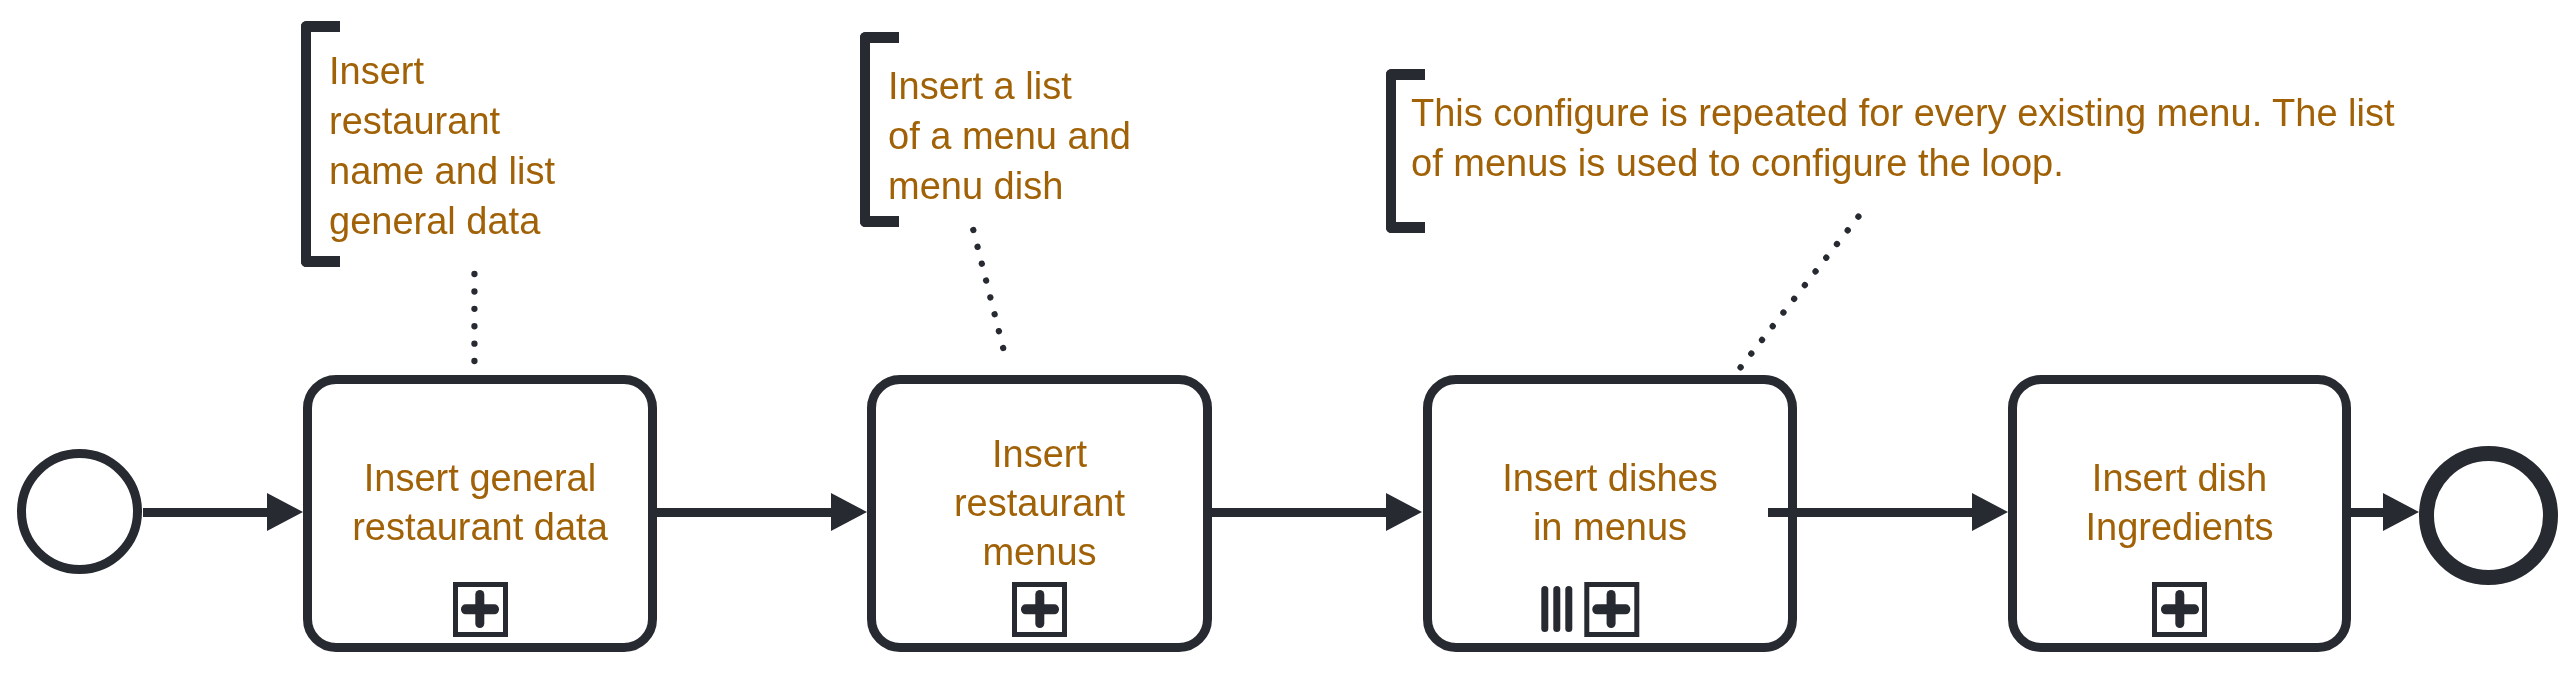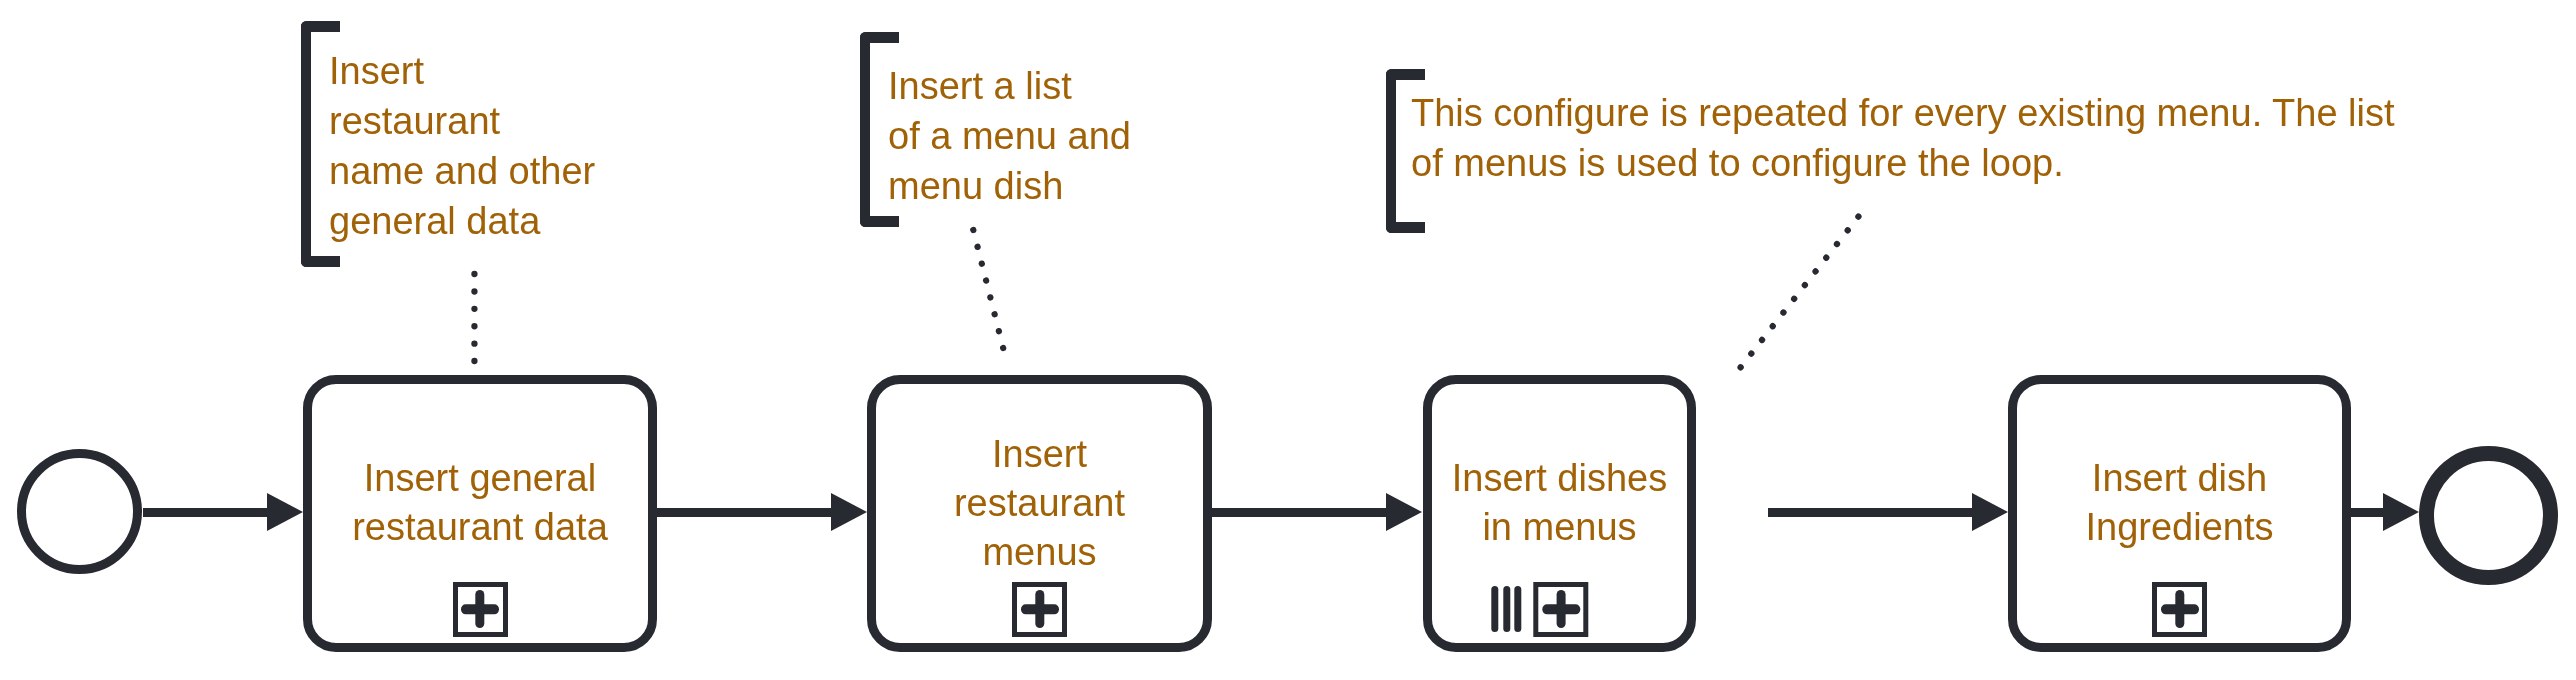--- a/index.html
+++ b/index.html
@@ -70,21 +70,21 @@
   <svg class="overlay" width="2576" height="681" viewBox="0 0 3274 865">
     <line x1="603" y1="348" x2="603" y2="460" stroke="#272a31" stroke-width="8" stroke-linecap="round" stroke-dasharray="0.1 22"></line>
     <line x1="1237" y1="292" x2="1280" y2="462" stroke="#272a31" stroke-width="8" stroke-linecap="round" stroke-dasharray="0.1 22"></line>
     <line x1="2362" y1="275" x2="2208" y2="472" stroke="#272a31" stroke-width="8" stroke-linecap="round" stroke-dasharray="0.1 22"></line>
   </svg>
 
   <div class="bracket b1"></div>
   <div class="annotation-text a1">
     <span>Insert</span>
     <span>restaurant</span>
-    <span>name and other</span>
+    <span>name and list</span>
     <span>general data</span>
   </div>
 
   <div class="bracket b2"></div>
   <div class="annotation-text a2">
     <span>Insert a list</span>
     <span>of a menu and</span>
     <span>menu dish</span>
   </div>
 
@@ -119,21 +119,21 @@
       <span>menus</span>
     </div>
     <div class="marker-row">
       <div class="plus-square"></div>
     </div>
   </div>
 
   <div class="seq-line" style="left:1212px;width:175px;"></div>
   <div class="arrowhead" style="left:1386px;"></div>
 
-  <div class="task" style="left:1423px;top:375px;width:273px;height:277px;">
+  <div class="task" style="left:1423px;top:375px;width:374px;height:277px;">
     <div class="task-label">
       <span>Insert dishes</span>
       <span>in menus</span>
     </div>
     <div class="marker-row shift-left">
       <div class="mi-bars">
           <i></i>
           <i></i>
           <i></i>
         </div>

